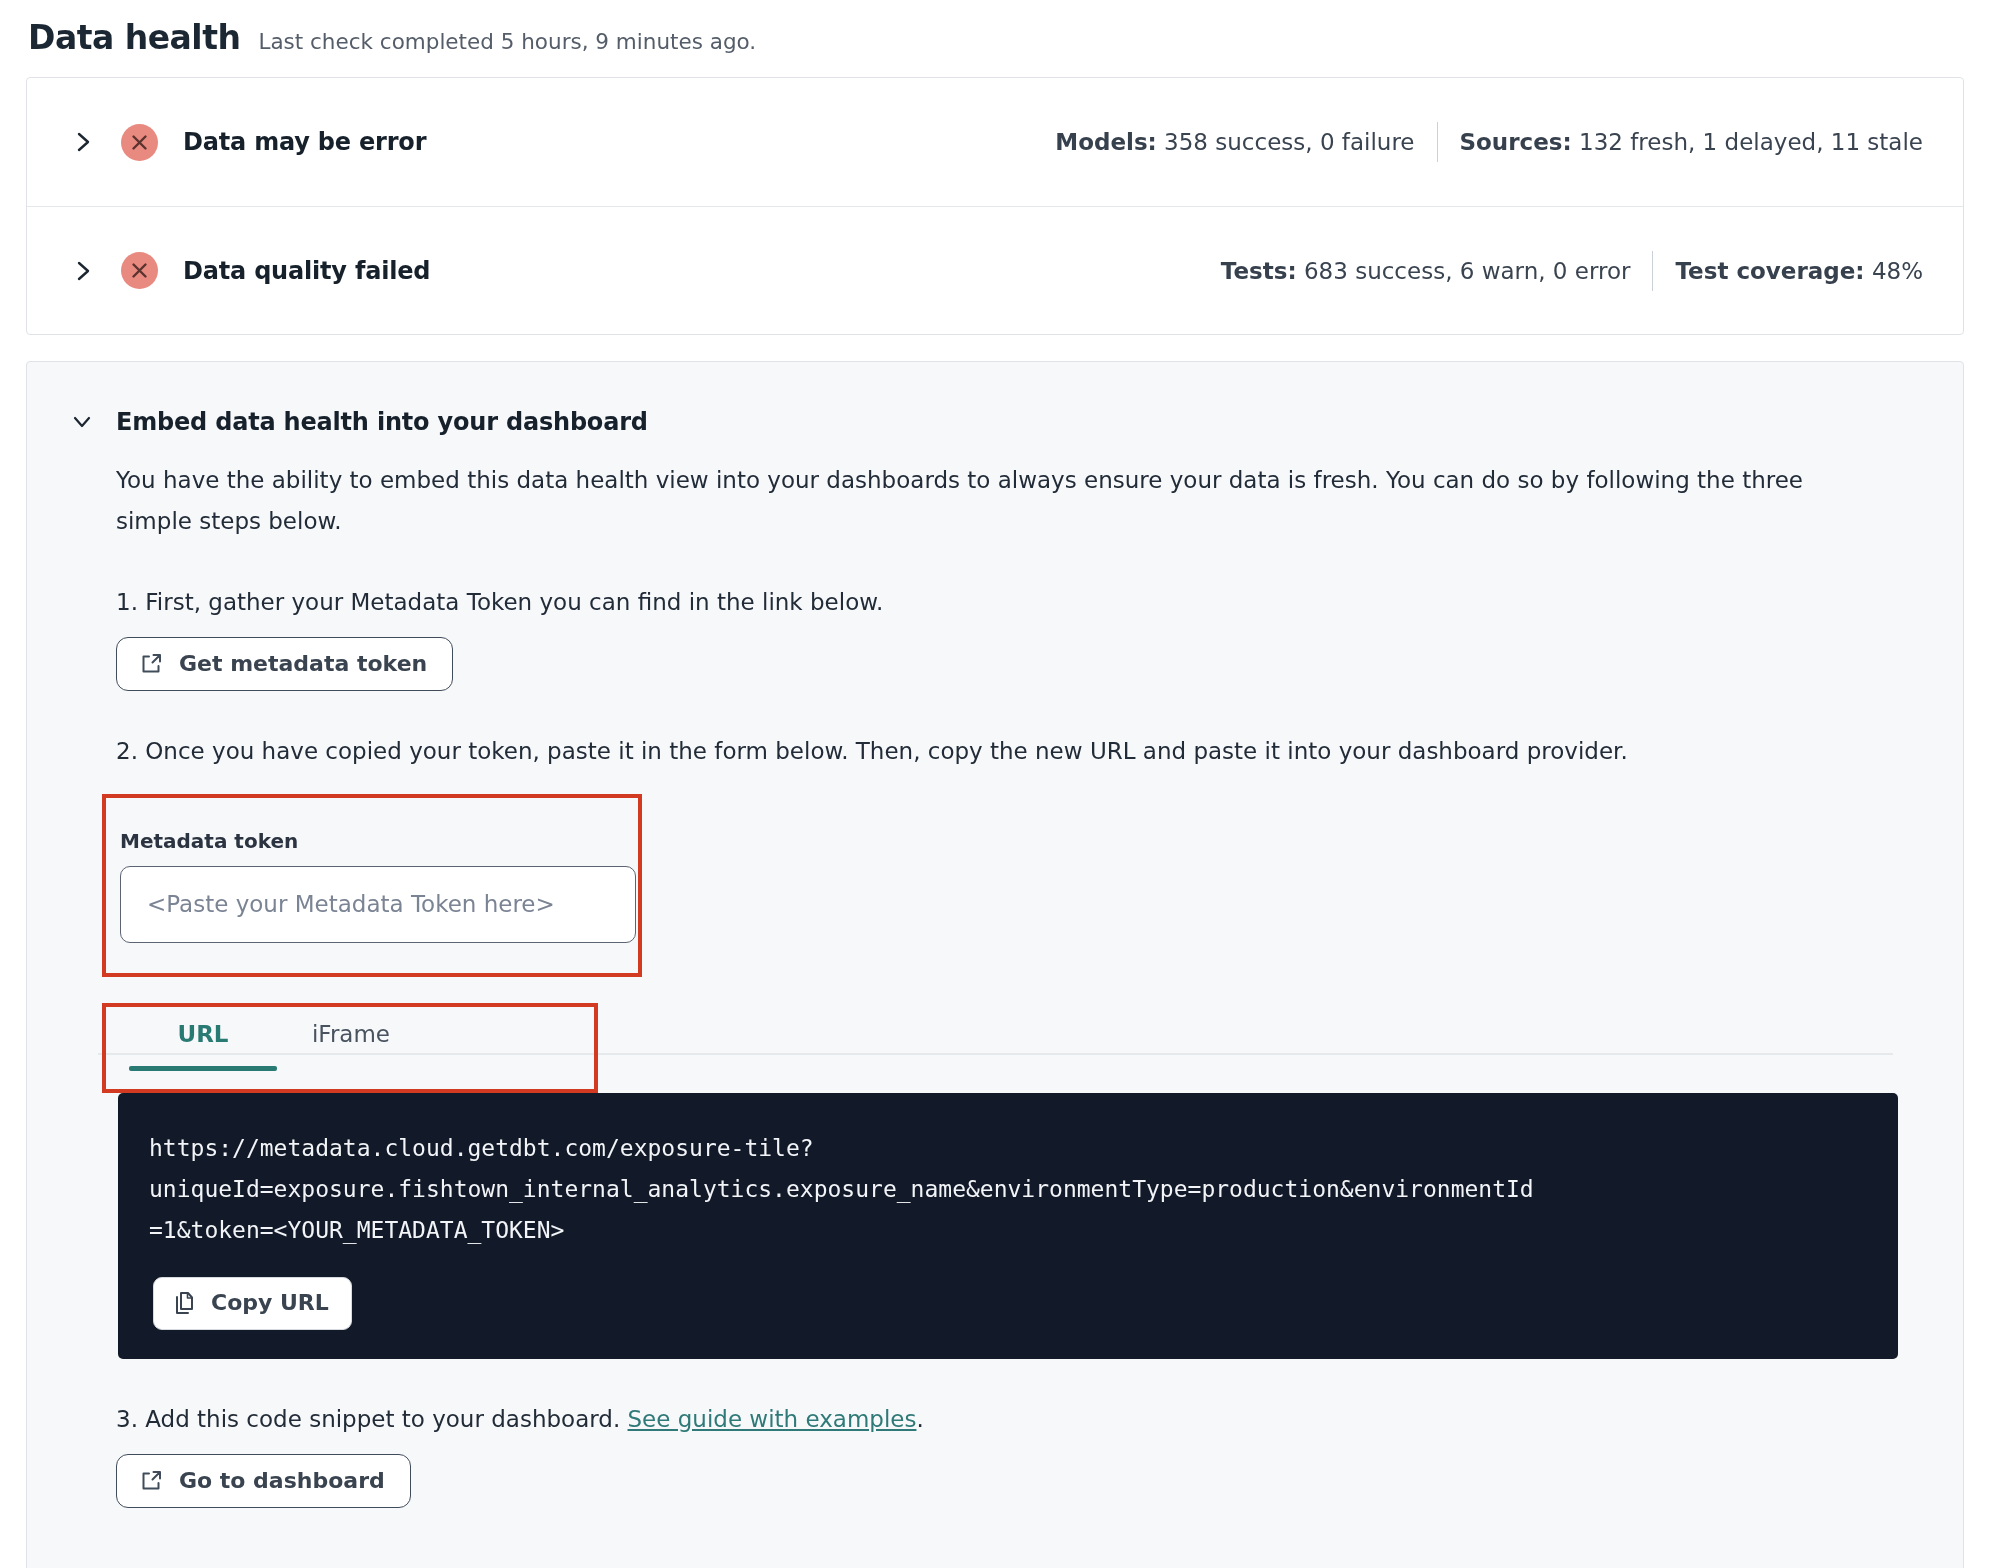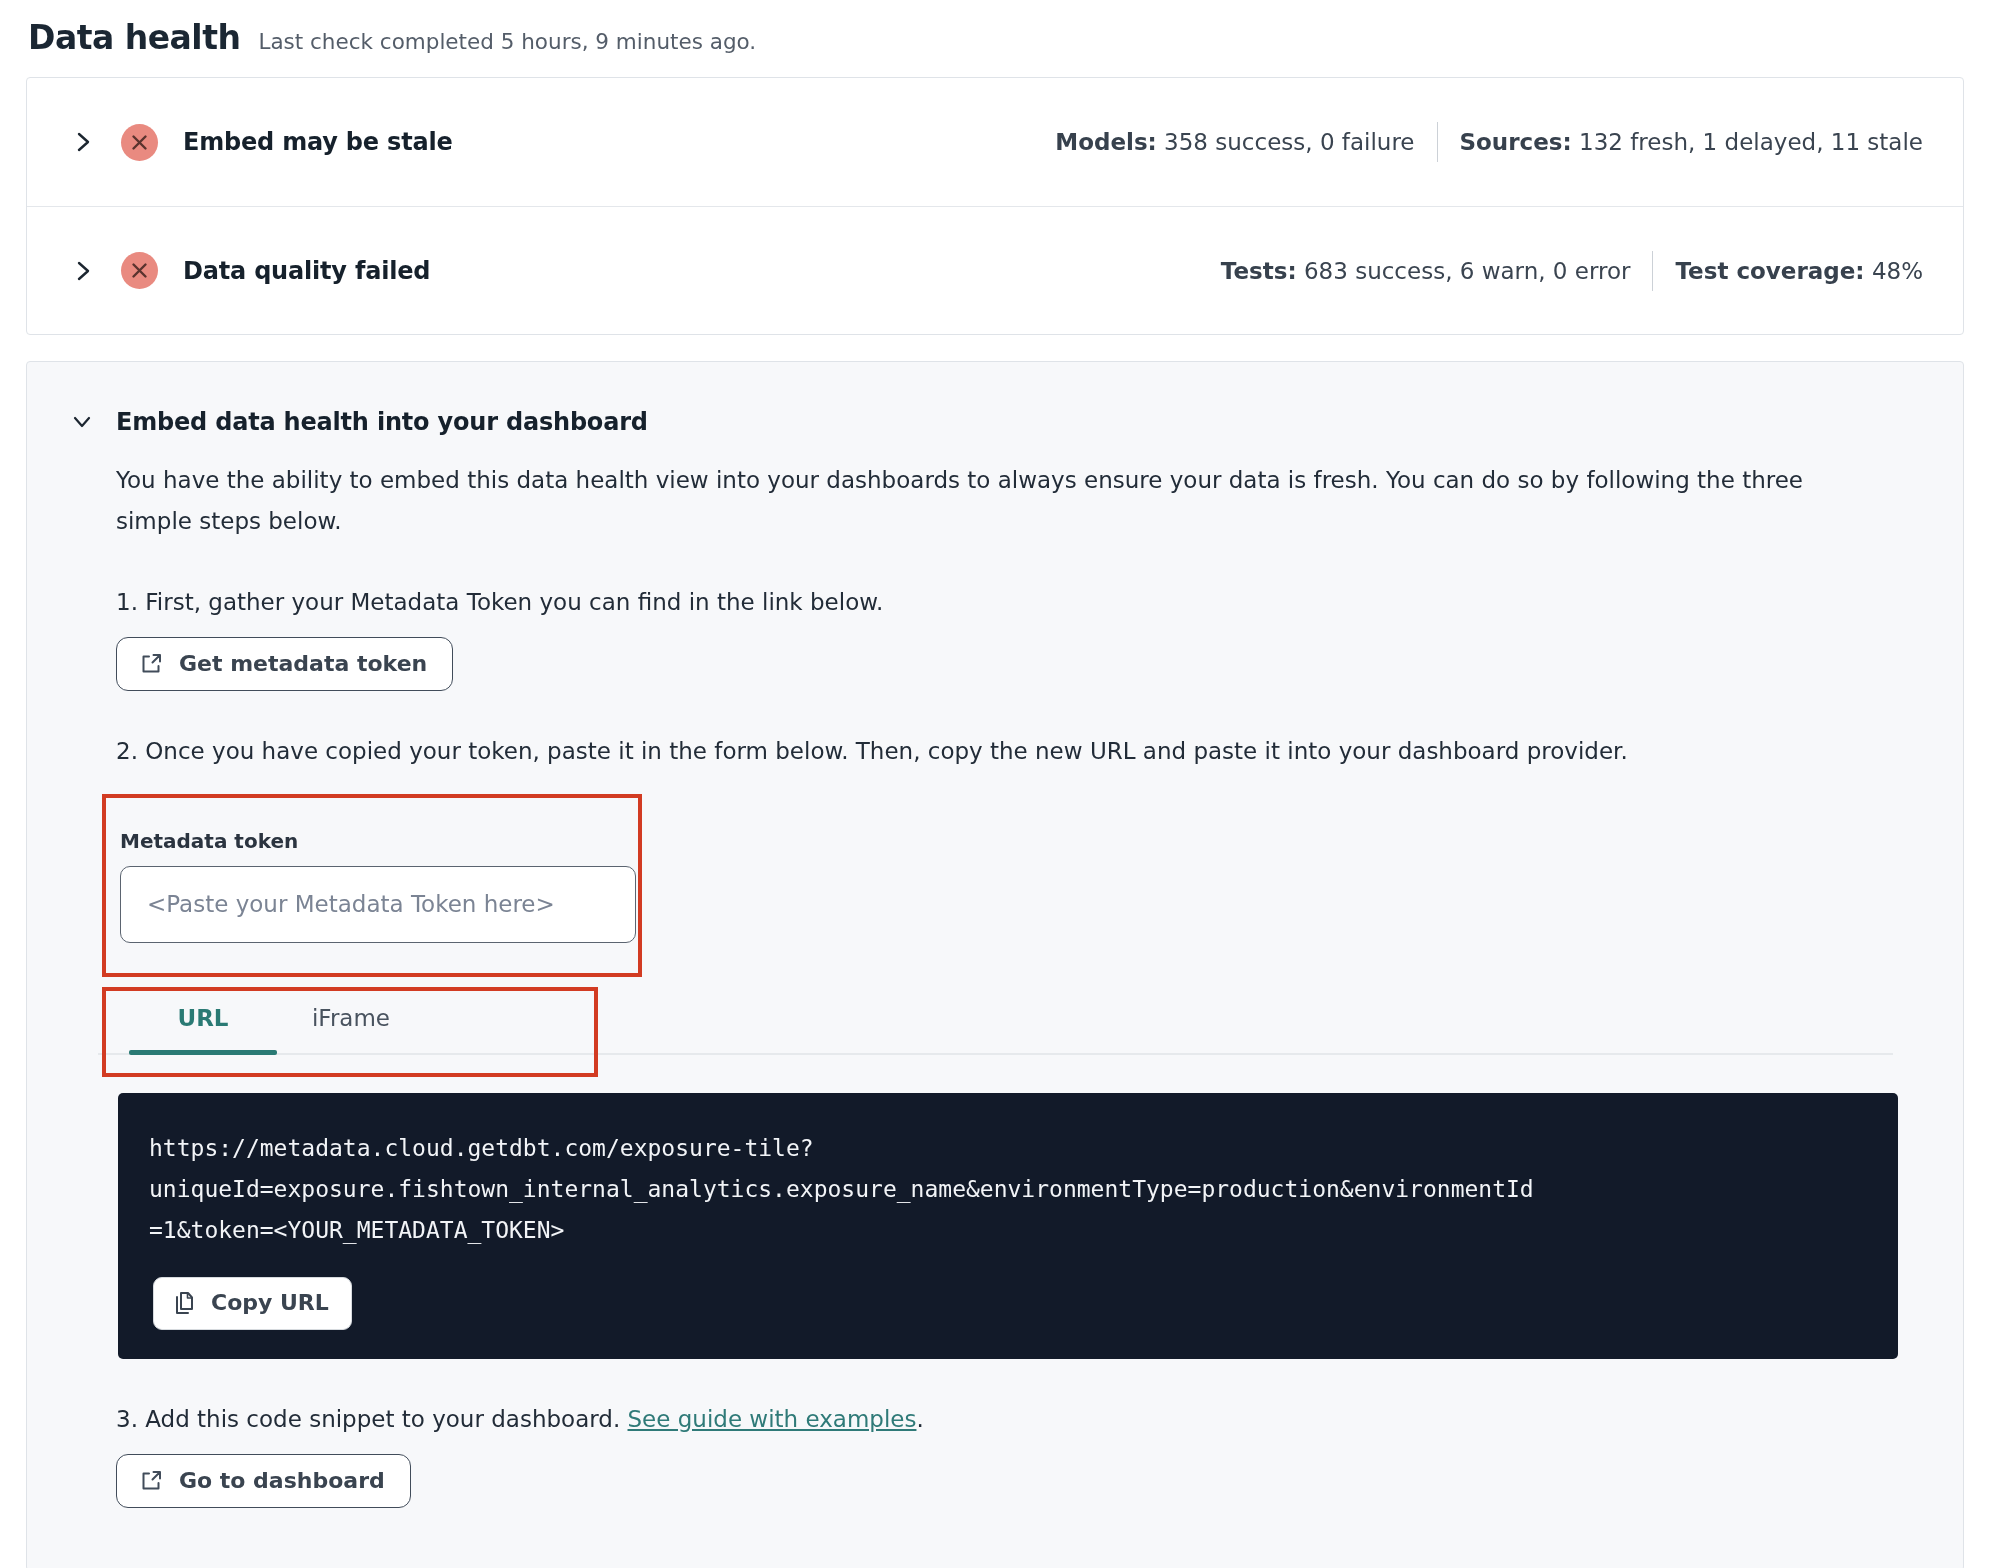--- a/index.html
+++ b/index.html
@@ -45,21 +45,21 @@
   
   .red-box-token { margin-top: 30px; margin-left: -14px; width: 540px;
                    border: 4px solid #d23b22; padding: 31px 10px 30px 14px; }
   .field-label { font-size: 20px; font-weight: 700; color: #2b3440; }
   .token-input { margin-top: 13px; width: 516px; height: 77px; border: 1.5px solid #5b6470;
                  border-radius: 10px; background: #fff; padding: 0 26px; font-size: 23px;
                  color: #2b3440; font-family: inherit; outline: none; }
   .token-input::placeholder { color: #7b8494; opacity: 1; }
 
   .tabs-row { position: relative; height: 90px; margin-top: 10px; }
-  .tabs-redbox { position: absolute; left: -14px; top: 0; width: 496px; height: 90px;
+  .tabs-redbox { position: absolute; left: -14px; top: 16px; width: 496px; height: 90px;
                  border: 4px solid #d23b22; }
   .tabs { display: flex; padding: 14px 0 0 23px; }
   .tab { width: 148px; text-align: center; font-size: 23px; color: #49535f; cursor: pointer;
          padding-bottom: 22px; position: relative; }
   .tab.active { color: #2a7a74; font-weight: 700; }
   .tab.active::after { content: ""; position: absolute; left: 0; right: 0; bottom: -2px;
                        height: 5px; background: #2a7a74; border-radius: 2px; }
   .tab-divider { position: absolute; left: -18px; top: 66px; width: 1795px; height: 2px;
                  background: #e6e9ec; }
 
@@ -90,21 +90,21 @@
 
     <div class="status-row">
       <svg class="row-chevron" viewBox="0 0 22 24">
         <polyline points="6,4 15,12 6,20" fill="none" stroke="#1c2630" stroke-width="2.4" stroke-linecap="round" stroke-linejoin="round"></polyline>
       </svg>
       <span class="status-icon">
         <svg width="17" height="17" viewBox="0 0 17 17">
           <path d="M2.5 2.5 L14.5 14.5 M14.5 2.5 L2.5 14.5" stroke="#5a332e" stroke-width="2.4" stroke-linecap="round"></path>
         </svg>
       </span>
-      <span class="status-title">Embed may be stale</span>
+      <span class="status-title">Data may be error</span>
       <span class="status-stats">
         <span class="stat"><b>Models:</b> <span>358 success, 0 failure</span></span>
         <span class="stat-sep"></span>
         <span class="stat"><b>Sources:</b> <span>132 fresh, 1 delayed, 11 stale</span></span>
       </span>
     </div>
 
     <div class="status-row">
       <svg class="row-chevron" viewBox="0 0 22 24">
         <polyline points="6,4 15,12 6,20" fill="none" stroke="#1c2630" stroke-width="2.4" stroke-linecap="round" stroke-linejoin="round"></polyline>

